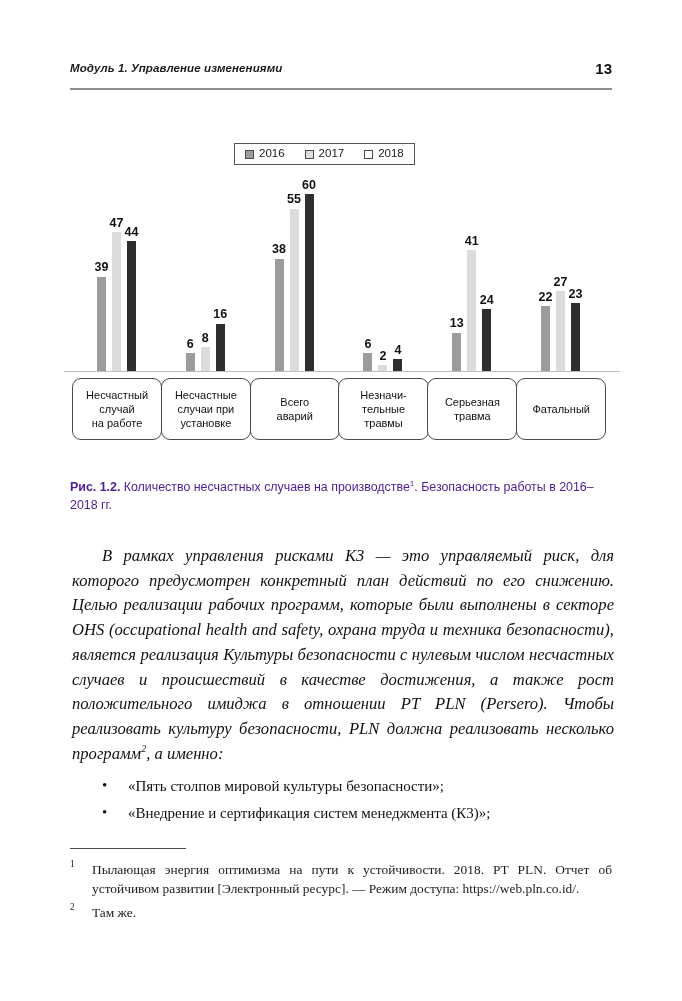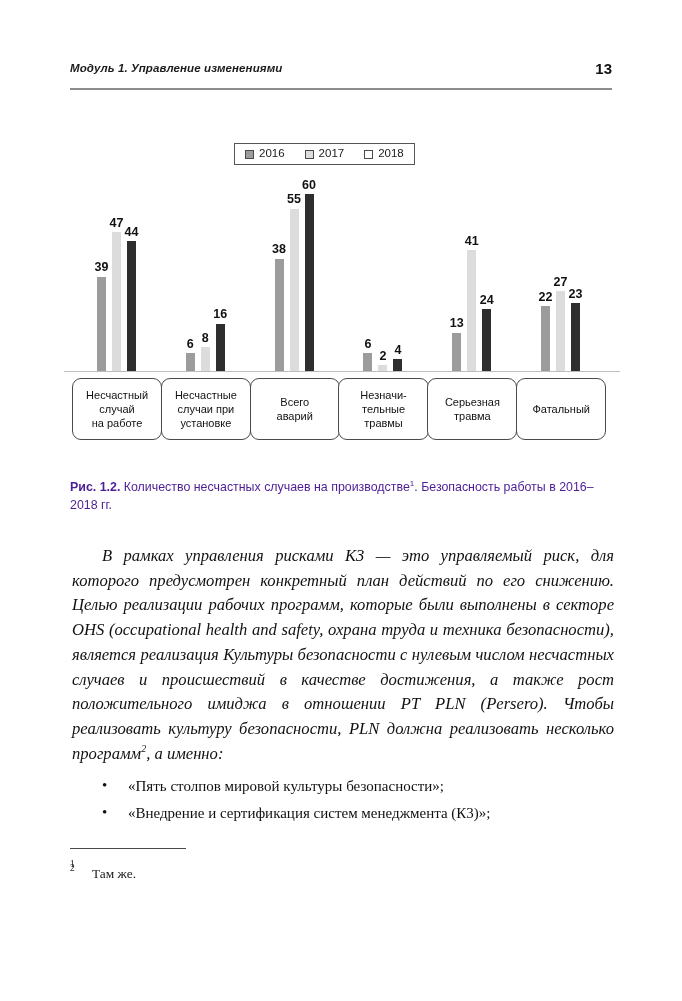--- a/index.html
+++ b/index.html
@@ -425,17 +425,17 @@
 
   <div class="body-text"><span>В рамках управления рисками К3 — это управляемый риск, для которого предусмотрен конкретный план действий по его снижению. Целью реализации рабочих программ, которые были выполнены в секторе OHS (occupational health and safety, охрана труда и техника безопасности), является реализация Культуры безопасности с нулевым числом несчастных случаев и происшествий в качестве достижения, а также рост положительного имиджа в отношении PT PLN (Persero). Чтобы реализовать культуру безопасности, PLN должна реализовать несколько программ</span><sup>2</sup><span>, а именно:</span></div>
 
   <ul class="bullets" id="bullets">
       <li>«Пять столпов мировой культуры безопасности»;</li>
       <li>«Внедрение и сертификация систем менеджмента (К3)»;</li>
     </ul>
 
   <div class="fn-rule"></div>
   <div class="footnotes" id="footnotes">
-      <div class="fn"><span class="fn-marker">1</span></div>
+      <div class="fn"><span class="fn-marker">1</span><span>Пылающая энергия оптимизма на пути к устойчивости. 2018. PT PLN. Отчет об устойчивом развитии [Электронный ресурс]. — Режим доступа: https://web.pln.co.id/.</span></div>
       <div class="fn"><span class="fn-marker">2</span><span>Там же.</span></div>
     </div>
 
 </div>
 
 </body></html>

